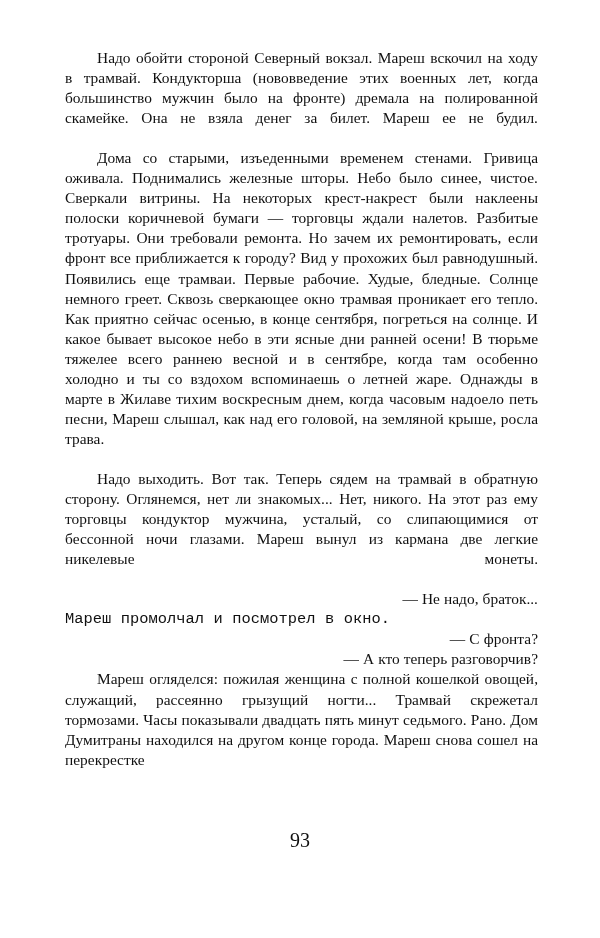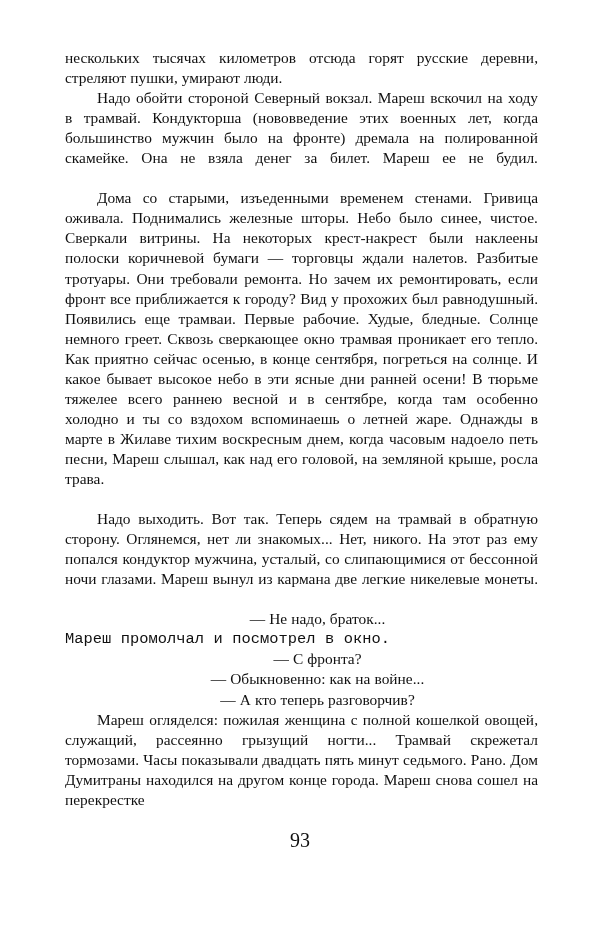--- a/index.html
+++ b/index.html
@@ -58,21 +58,21 @@
     display: inline-block;
     width: 100%;
   }
   p.full-justify::after {
     content: none;
   }
 
   
   p.dialogue {
     text-indent: 32px;
-    text-align: center;
+    text-align: right;
   }
   p.dialogue::after { content: none; }
 
   p.flush {
     text-indent: 0;
     text-align: left;
     font-family: Liberation Mono, monospace;
   }
   p.flush::after { content: none; }
 
@@ -88,37 +88,35 @@
     color: #101010;
   }
 </style>
 </head>
 <body>
 
 <div id="page">
 
   <div id="text-block">
 
-    <p class="cont full-justify">нескольких тысячах километров отсюда горят русские деревни, стреляют пушки, умирают люди.</p>
 
     <p class="indent">Надо обойти стороной Северный вокзал. Мареш вскочил на ходу в трамвай. Кондукторша (нововведение этих военных лет, когда большинство мужчин было на фронте) дремала на полированной скамейке. Она не взяла денег за билет. Мареш ее не будил.</p>
 
     <p class="indent">Дома со старыми, изъеденными временем стенами. Гривица оживала. Поднимались железные шторы. Небо было синее, чистое. Сверкали витрины. На некоторых крест-накрест были наклеены полоски коричневой бумаги — торговцы ждали налетов. Разбитые тротуары. Они требовали ремонта. Но зачем их ремонтировать, если фронт все приближается к городу? Вид у прохожих был равнодушный. Появились еще трамваи. Первые рабочие. Худые, бледные. Солнце немного греет. Сквозь сверкающее окно трамвая проникает его тепло. Как приятно сейчас осенью, в конце сентября, погреться на солнце. И какое бывает высокое небо в эти ясные дни ранней осени! В тюрьме тяжелее всего раннею весной и в сентябре, когда там особенно холодно и ты со вздохом вспоминаешь о летней жаре. Однажды в марте в Жилаве тихим воскресным днем, когда часовым надоело петь песни, Мареш слышал, как над его головой, на земляной крыше, росла трава.</p>
 
-    <p class="indent">Надо выходить. Вот так. Теперь сядем на трамвай в обратную сторону. Оглянемся, нет ли знакомых... Нет, никого. На этот раз ему попался кондуктор мужчина, усталый, со слипающимися от бессонной ночи глазами. Мареш вынул из кармана две легкие никелевые монеты.</p>
+    <p class="indent">Надо выходить. Вот так. Теперь сядем на трамвай в обратную сторону. Оглянемся, нет ли знакомых... Нет, никого. На этот раз ему торговцы кондуктор мужчина, усталый, со слипающимися от бессонной ночи глазами. Мареш вынул из кармана две легкие никелевые монеты.</p>
 
     <p class="dialogue">— Не надо, браток...</p>
 
     <p class="flush">Мареш промолчал и посмотрел в окно.</p>
 
     <p class="dialogue">— С фронта?</p>
 
 
 
-    <p class="dialogue">— Обыкновенно: как на войне...</p>
 
 
     <p class="dialogue">— А кто теперь разговорчив?</p>
 
     <p class="indent full-justify">Мареш огляделся: пожилая женщина с полной кошелкой овощей, служащий, рассеянно грызущий ногти... Трамвай скрежетал тормозами. Часы показывали двадцать пять минут седьмого. Рано. Дом Думитраны находился на другом конце города. Мареш снова сошел на перекрестке</p>
 
   </div>
 
   <div id="page-number">93</div>
 

